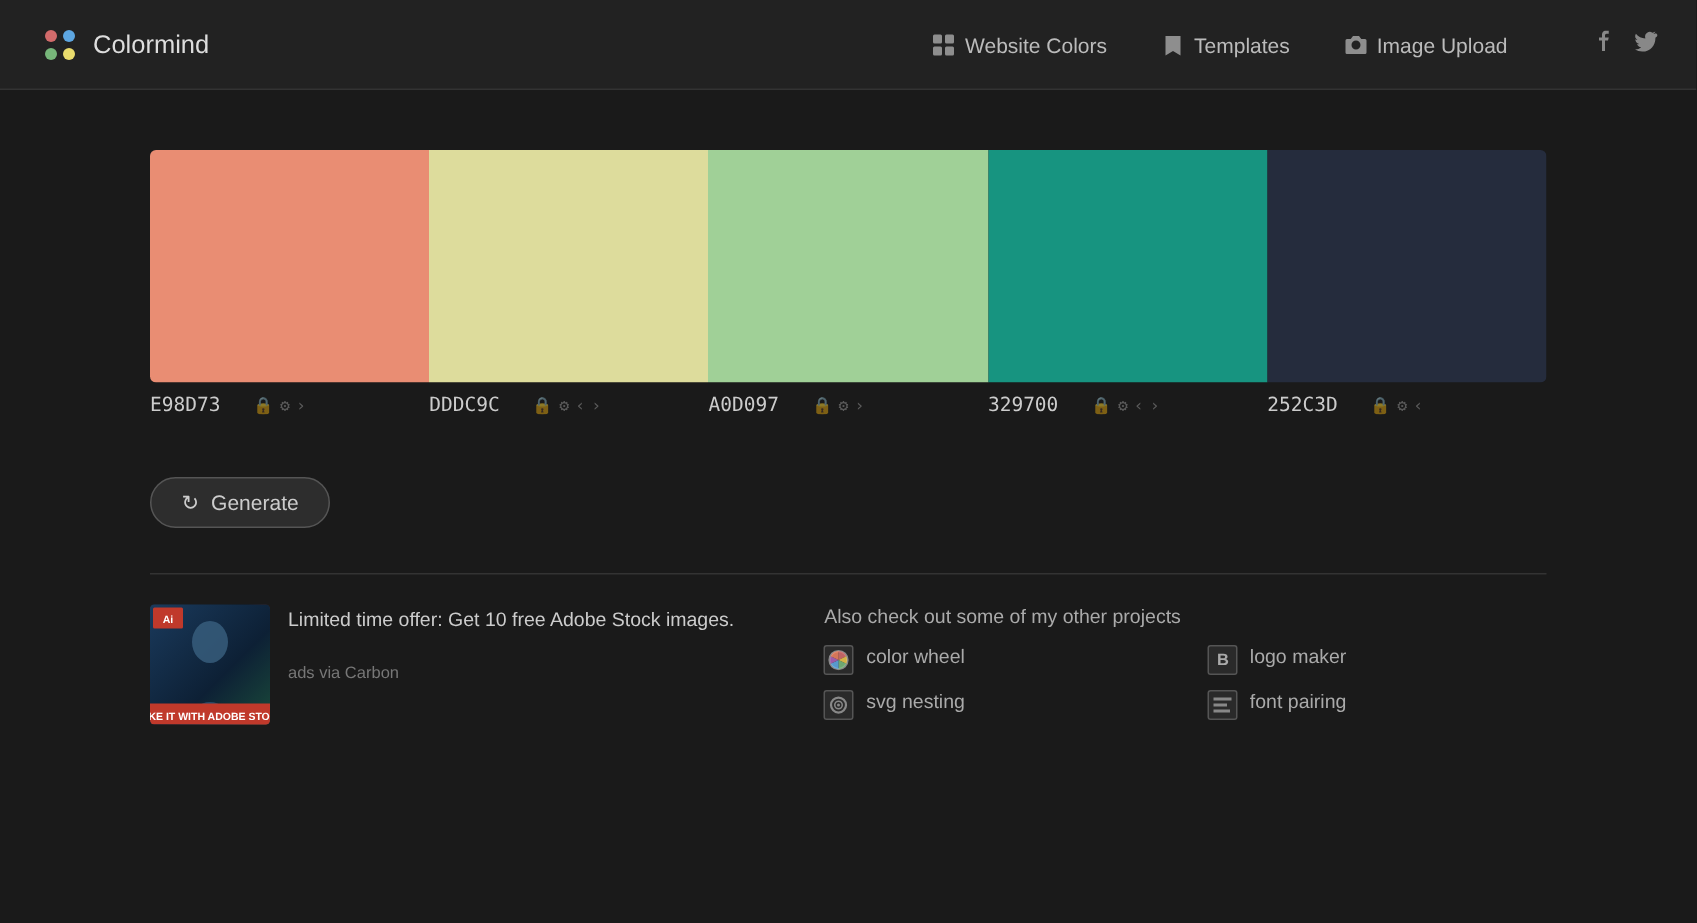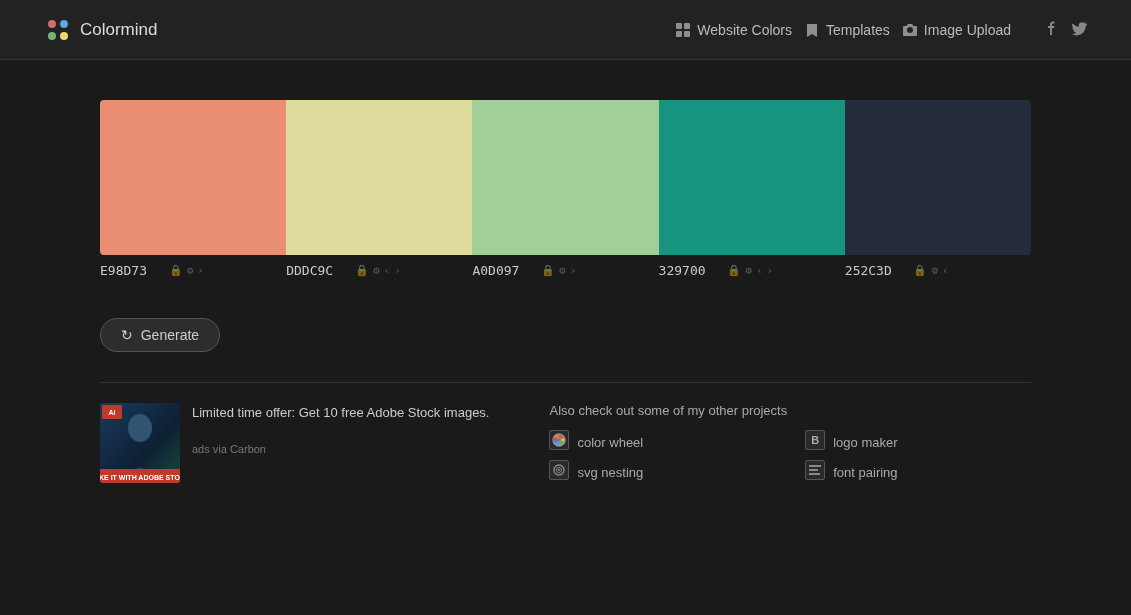--- a/index.html
+++ b/index.html
@@ -12,41 +12,41 @@
       min-height: 615px;
       overflow-x: hidden;
     }
 
     
     header {
       background-color: #222;
       height: 60px;
       display: flex;
       align-items: center;
-      padding: 0 44px;
+      padding: 0 26px;
       border-bottom: 1px solid #333;
     }
     .logo-area {
       display: flex;
       align-items: center;
       gap: 8px;
       margin-right: auto;
     }
     .logo-icon {
       width: 28px;
       height: 28px;
     }
     .logo-text {
       color: #ddd;
       font-size: 17px;
       font-weight: 500;
     }
     nav {
       display: flex;
-      gap: 12px;
+      gap: 36px;
     }
     .nav-item {
       display: flex;
       align-items: center;
       gap: 6px;
       color: #bbb;
       font-size: 14px;
       cursor: pointer;
       text-decoration: none;
     }
@@ -216,21 +216,21 @@
       font-size: 13px;
       margin-bottom: 12px;
     }
     .projects-grid {
       display: grid;
       grid-template-columns: 1fr 1fr;
       gap: 10px 30px;
     }
     .project-item {
       display: flex;
-      align-items: flex-end;
+      align-items: flex-start;
       gap: 8px;
       cursor: pointer;
       color: #999;
       font-size: 13px;
     }
     .project-icon {
       width: 20px;
       height: 20px;
       border: 1px solid #555;
       border-radius: 2px;

